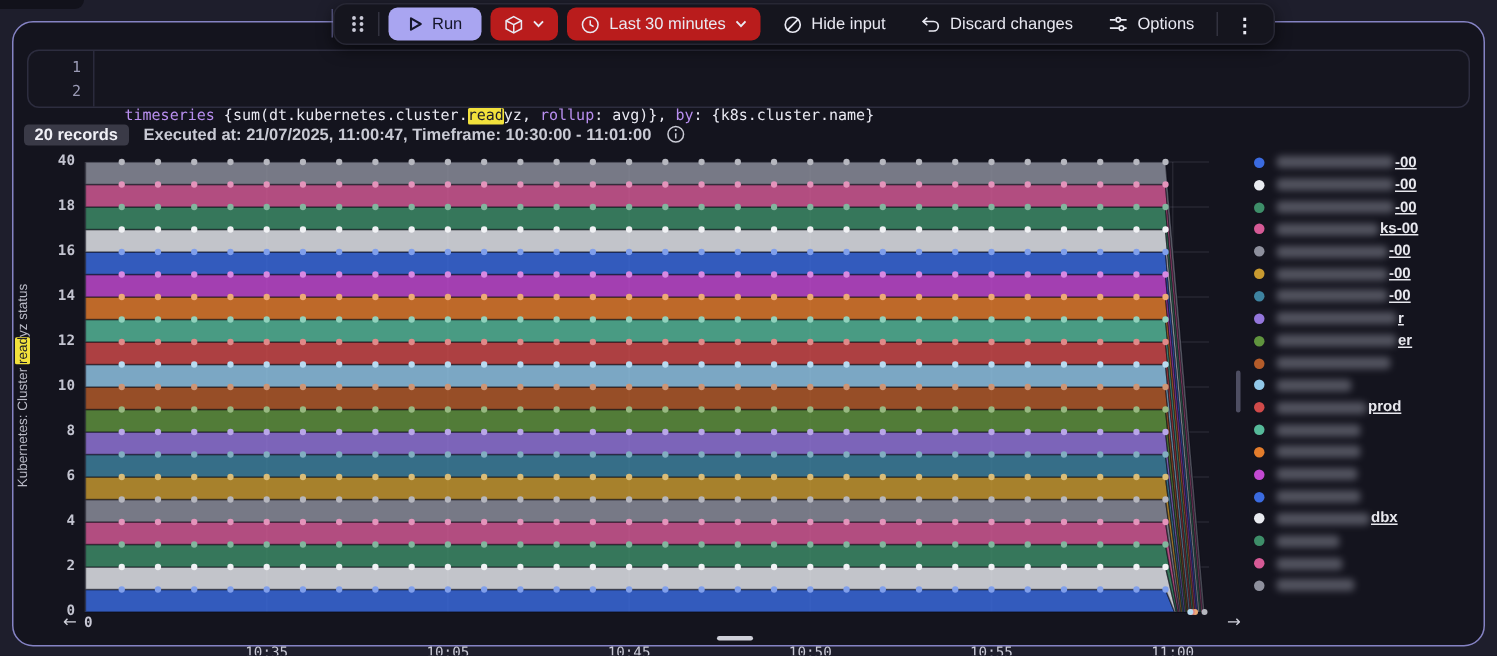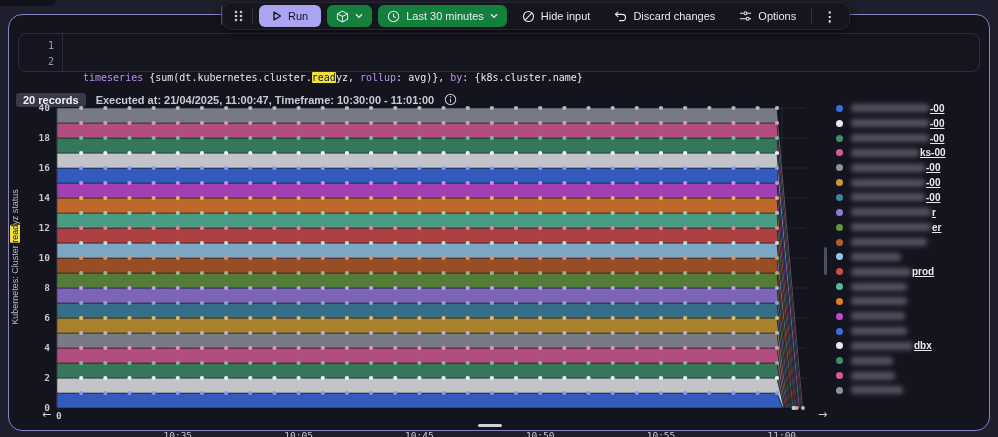--- a/index.html
+++ b/index.html
@@ -10,37 +10,37 @@
          border-radius:0 0 10px 0;}
   .panel{position:absolute;left:8px;top:14px;width:982px;height:417px;background:#14141e;
          border:1px solid #8583c4;border-radius:14px;}
   
   .toolbar{position:absolute;left:222px;top:2px;height:28px;display:flex;align-items:center;
          gap:6px;padding:0 8px;background:#15151e;border:1px solid #272734;border-radius:9px;
          box-shadow:0 3px 10px rgba(0,0,0,.55);z-index:5;}
   .tb-left-line{position:absolute;left:221px;top:6px;width:1px;height:19px;background:#7a79b5;opacity:.55;z-index:6;}
   .tb-btn{display:flex;align-items:center;gap:6px;height:22px;padding:0 9px;border-radius:6px;
          font-size:11px;font-weight:400;color:#e9e9f2;cursor:pointer;white-space:nowrap;}
-  .tb-btn.dark{background:#15803d;}
+  .tb-btn.dark{background:#b91c1c;}
   .tb-run{background:#a9a5f1;color:#15152a;padding:0 13px;}
   .tb-sep{width:1px;height:16px;background:#32323f;}
   .tb-handle{display:flex;align-items:center;padding:0 2px;cursor:grab;}
   .icon{display:inline-flex;align-items:center;justify-content:center;flex:none;}
   .kebab{padding:0 5px;font-size:13px;font-weight:700;cursor:pointer;}
   
   .editor{position:absolute;left:18px;top:33px;width:962px;height:39px;border:1px solid #2d2d3f;
          border-radius:8px;background:#15151f;font-family:"DejaVu Sans Mono",monospace;font-size:10px;}
   .gutter{position:absolute;left:0;top:0;width:44px;height:100%;border-right:1px solid #2a2a3c;
          color:#9a9ab5;text-align:right;padding:4px 8px 0 0;line-height:16px;}
   .codearea{position:absolute;left:52px;top:0;right:0;height:100%;padding:4px 0 0 12px;line-height:16px;white-space:pre;}
   .tok-kw{color:#b98ff0;}
   .tok-pl{color:#e9e9f2;}
   .tok-hl{background:#f2e13c;color:#1c1c28;border-radius:1px;}
   
-  .statusrow{position:absolute;left:16px;top:91px;display:flex;align-items:center;gap:10px;height:17px;}
+  .statusrow{position:absolute;left:16px;top:81px;display:flex;align-items:center;gap:10px;height:17px;}
   .badge{background:#3a3a47;border-radius:3px;padding:1px 7px;font-size:11px;font-weight:700;color:#f0f0f6;}
   .exec{font-size:11px;font-weight:700;color:#c9cad4;}
   
   .ylabel{position:absolute;left:15px;top:257px;transform:translate(-50%,-50%) rotate(-90deg);
          white-space:nowrap;font-size:9px;color:#b9bac6;}
   .ylabel .hl{background:#f2e13c;color:#1c1c28;border-radius:1px;}
   .ytick{position:absolute;width:26px;text-align:right;font-family:"DejaVu Sans Mono",monospace;
          font-size:9.5px;font-weight:700;color:#c3c4d0;}
   .xtick{position:absolute;top:430px;transform:translateX(-50%);font-family:"DejaVu Sans Mono",monospace;
          font-size:9.5px;font-weight:400;color:#c9c9d6;}
@@ -157,21 +157,21 @@
         <div>2</div>
       </div>
     <div class="codearea">
       <div id="code-line1"><span class="tok-kw">timeseries </span><span class="tok-pl">{sum(dt.kubernetes.cluster.</span><span class="tok-hl">read</span><span class="tok-pl">yz</span><span class="tok-pl">, </span><span class="tok-kw">rollup</span><span class="tok-pl">: </span><span class="tok-pl">avg</span><span class="tok-pl">)}, </span><span class="tok-kw">by</span><span class="tok-pl">: </span><span class="tok-pl">{k8s.cluster.name}</span></div>
       <div id="code-line2">&nbsp;</div>
     </div>
   </div>
 
   <div class="statusrow">
     <span class="badge">20 records</span>
-    <span class="exec">Executed at: 21/04/2025, 11:00:47, Timeframe: 10:30:00 - 11:01:00</span>
+    <span class="exec">Executed at: 21/07/2025, 11:00:47, Timeframe: 10:30:00 - 11:01:00</span>
     <span class="icon">
       <svg width="13" height="13" viewBox="0 0 14 14" fill="none" stroke="#c9cad4" stroke-width="1.1">
         <circle cx="7" cy="7" r="5.6"></circle>
           <path d="M7 6.2 V10"></path>
           <circle cx="7" cy="4" r="0.8" fill="#c9cad4" stroke="none"></circle>
         </svg>
     </span>
   </div>
 
   <div class="ylabel">

